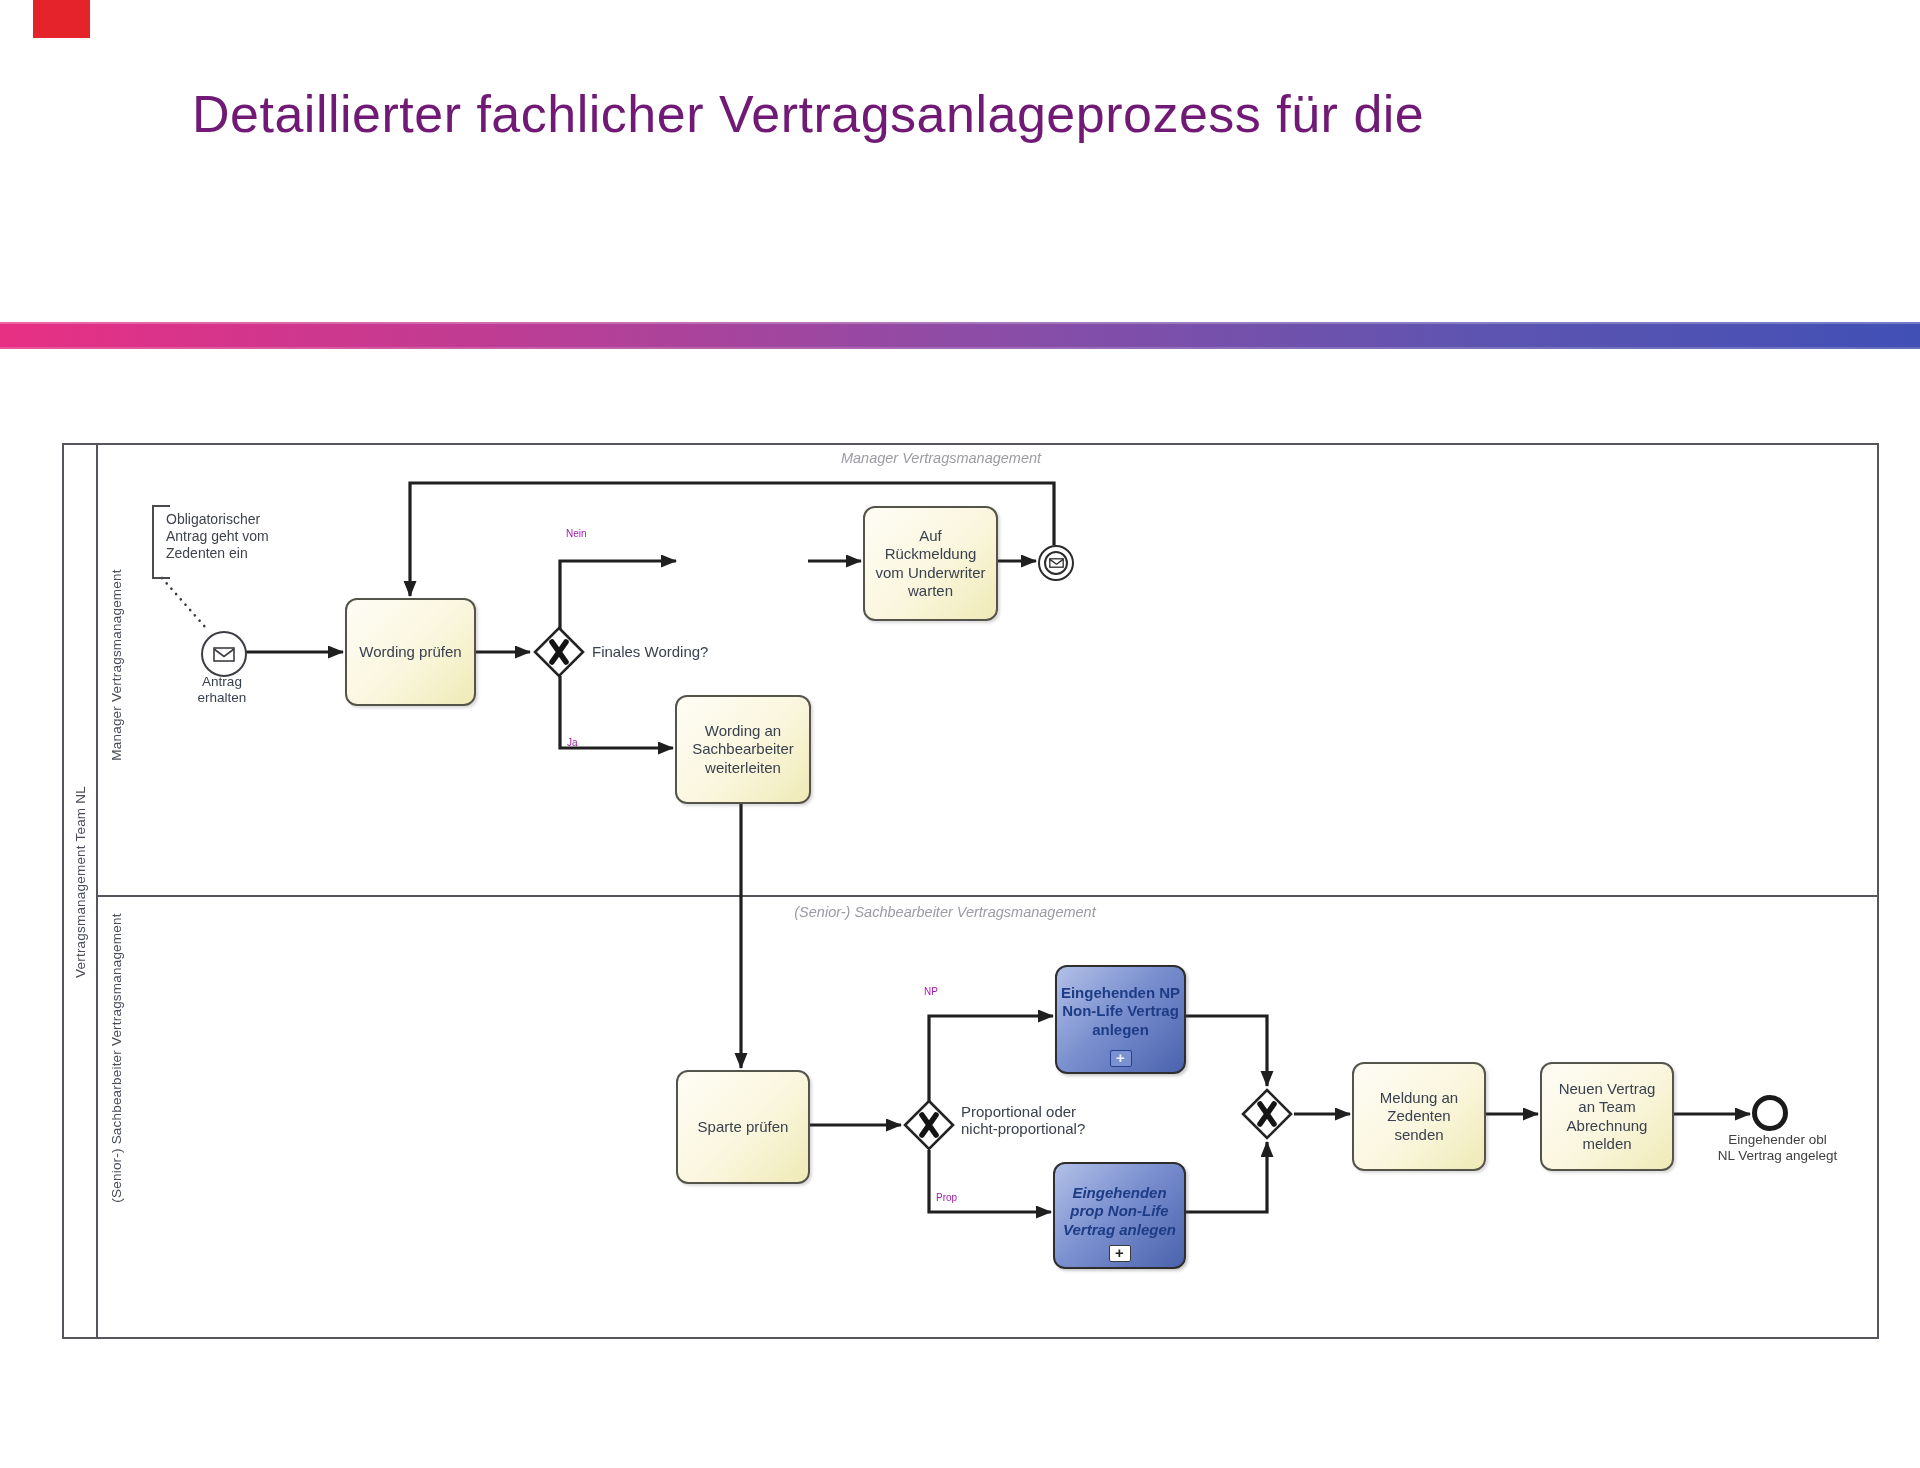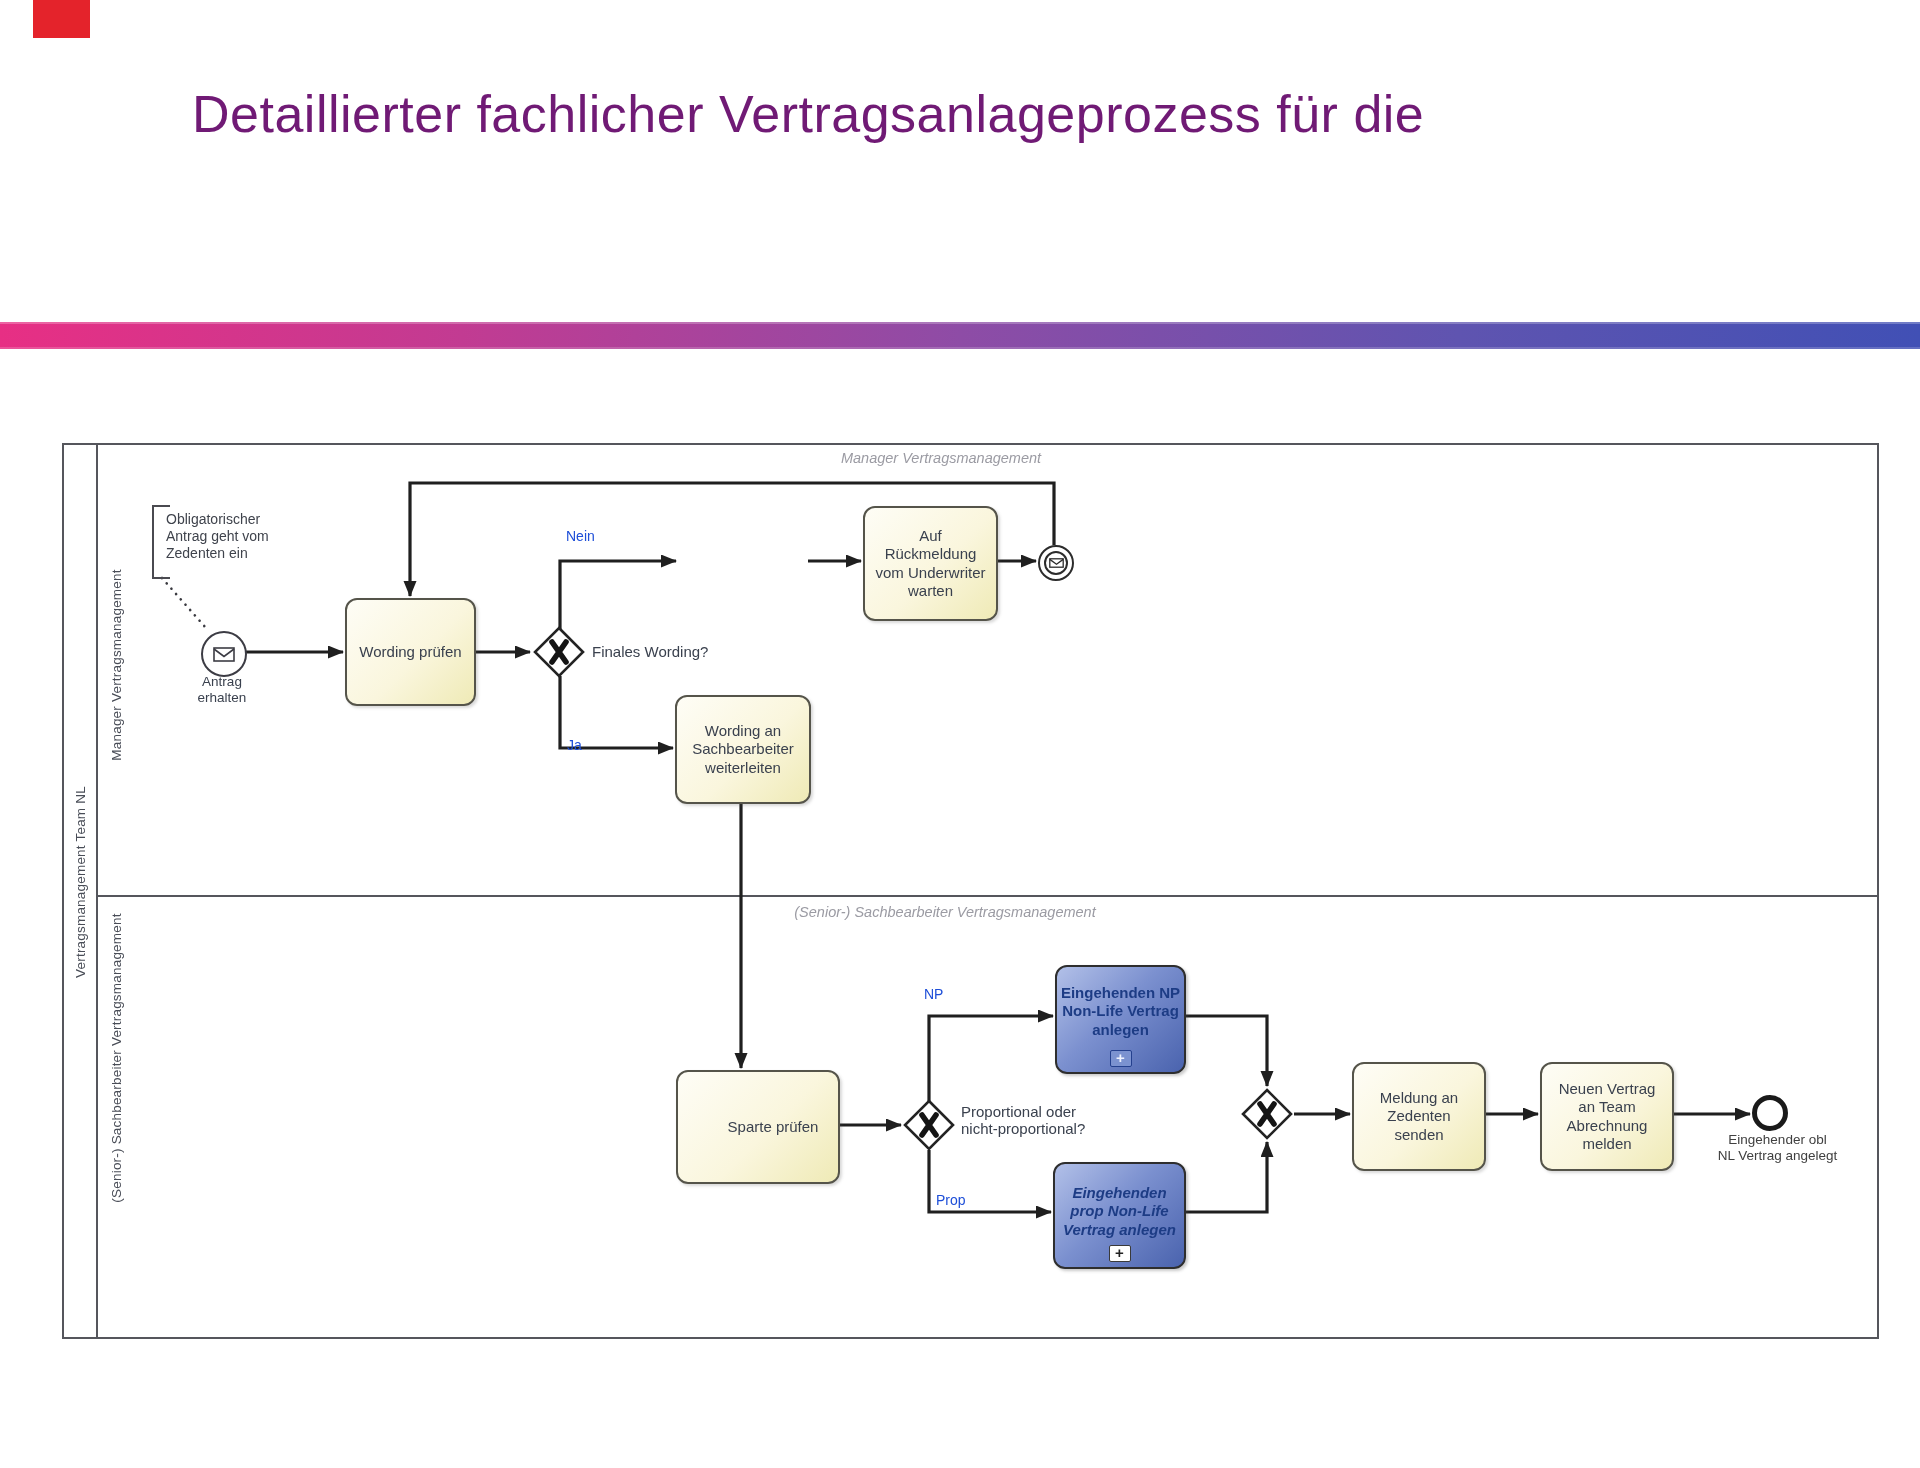--- a/index.html
+++ b/index.html
@@ -45,21 +45,21 @@
     display:flex;align-items:center;justify-content:center;}
   .event.msg-intermediate{left:1038px;top:545px;width:32px;height:32px;border:2px solid #2c2c2c;
     display:flex;align-items:center;justify-content:center;}
   .event.msg-intermediate .inner{width:24px;height:24px;border:2px solid #2c2c2c;border-radius:50%;
     display:flex;align-items:center;justify-content:center;box-sizing:border-box;}
   .event.end{left:1752px;top:1095px;width:36px;height:36px;border:5px solid #1a1a1a;box-sizing:border-box;}
 
   .gateway{position:absolute;width:52px;height:52px;}
   .gateway svg{display:block;}
 
-  .small-label{position:absolute;font-size:14px;color:#1d4ed8;white-space:nowrap;}
+  .small-label{position:absolute;font-size:10px;color:#a21caf;white-space:nowrap;}
   .node-label{position:absolute;font-size:13.5px;color:#3a414e;text-align:center;line-height:1.18;}
   .gw-label{position:absolute;font-size:15px;color:#3a414e;line-height:1.15;}
   .end-label{color:#404040;}
 
   .annotation-text{position:absolute;left:166px;top:511px;width:130px;
     font-size:14px;line-height:17px;color:#3f434c;}
   .annotation-bracket{position:absolute;left:152px;top:505px;width:16px;height:70px;
     border-left:2px solid #4a4a50;border-top:2px solid #4a4a50;border-bottom:2px solid #4a4a50;}
 
   .flows{position:absolute;left:0;top:0;pointer-events:none;}
@@ -156,21 +156,21 @@
       </svg>
     </div>
   </div>
 
   <div class="task" style="left:675px;top:695px;width:132px;height:105px;">
     <span class="pre">Wording an
 Sachbearbeiter
 weiterleiten</span>
   </div>
 
-  <div class="task" style="left:676px;top:1070px;width:130px;height:110px;padding-left:30px;">
+  <div class="task" style="left:676px;top:1070px;width:130px;height:110px;">
     <span class="pre">Sparte prüfen</span>
   </div>
 
   <div class="gateway" style="left:903px;top:1099px;">
     <svg width="52" height="52">
       <path d="M26 2 L50 26 L26 50 L2 26 Z" fill="#ffffff" stroke="#232323" stroke-width="2.6"></path>
       <path d="M19 16 L33 36 M33 16 L19 36" stroke="#141414" stroke-width="5.6" stroke-linecap="round"></path>
     </svg>
   </div>
   <div class="gw-label pre" style="left:961px;top:1103px;">Proportional oder

